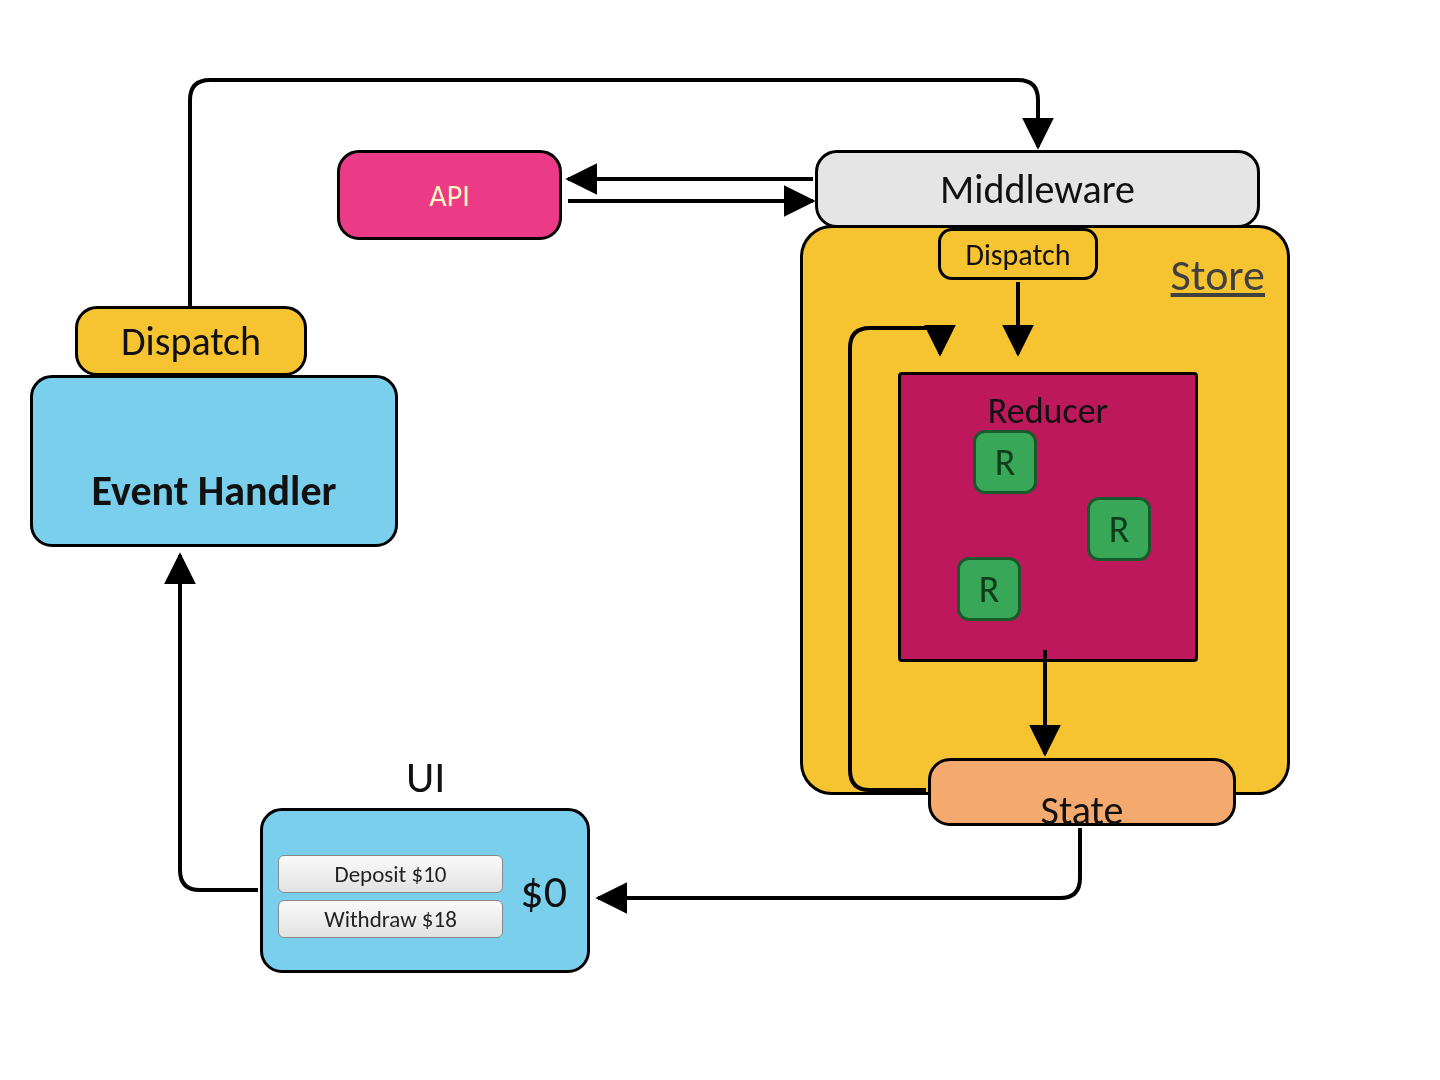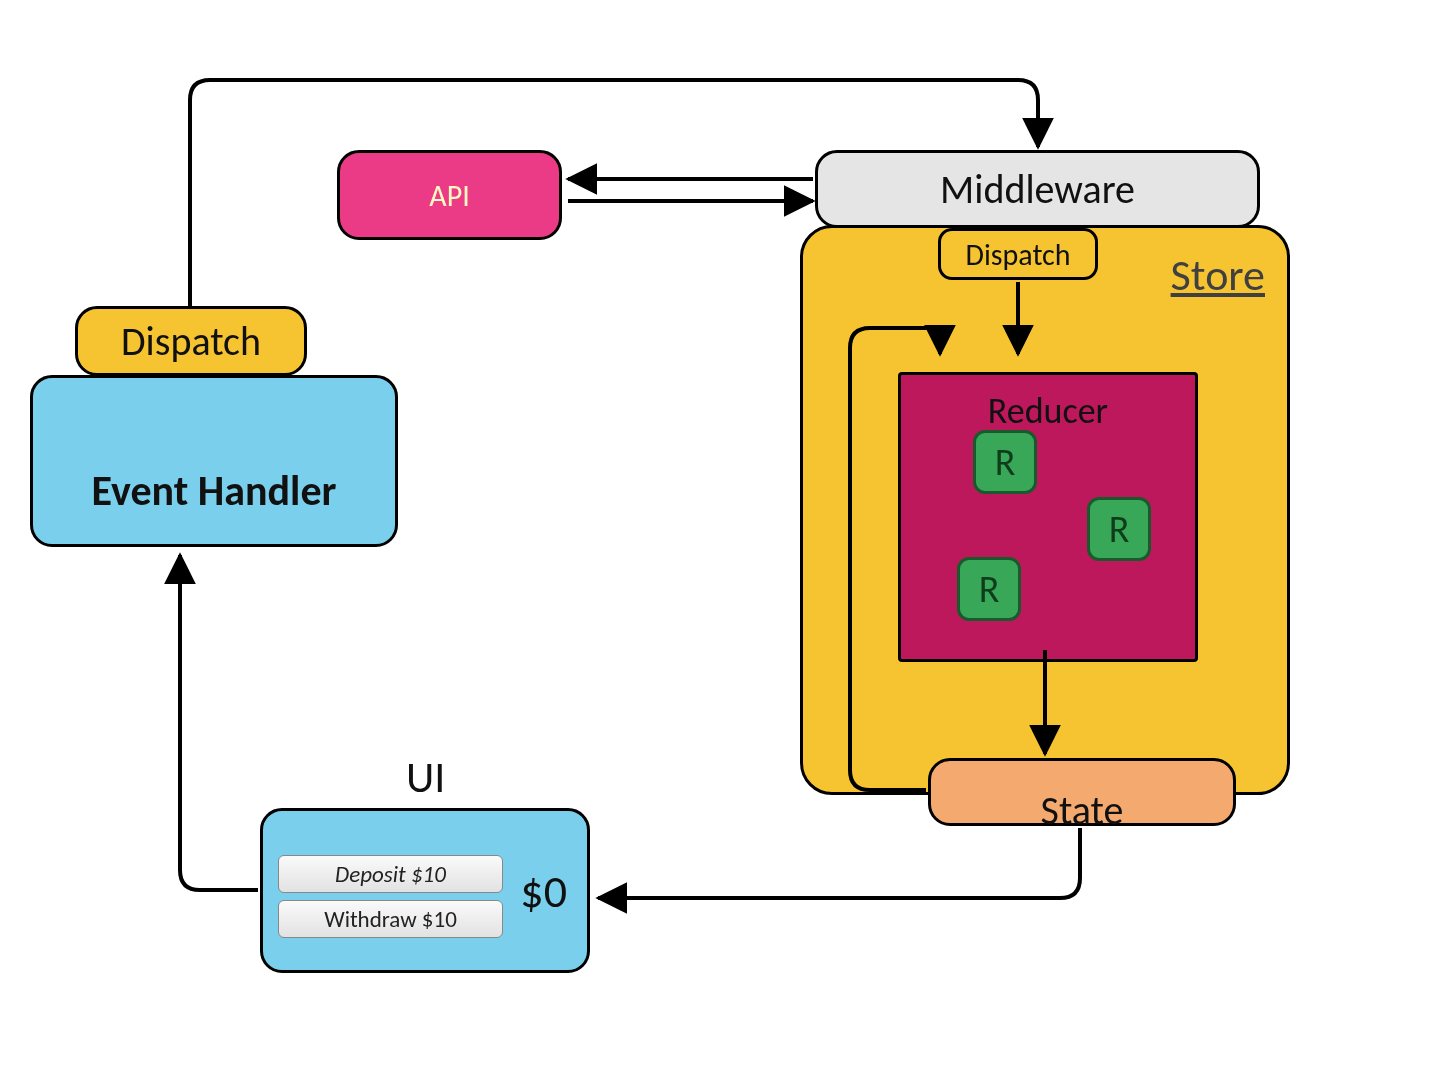--- a/index.html
+++ b/index.html
@@ -100,25 +100,25 @@
 
 <div class="box" style="left:928px; top:758px; width:308px; height:68px; background:#f4a96f;">
   <span class="label" style="font-size:40px; color:#111;margin-top:36px;">State</span>
 </div>
 
 <div class="label" style="position:absolute; left:370px; top:750px; font-size:44px; color:#111;margin-left:36px;">UI</div>
 
 <div class="box" style="left:260px; top:808px; width:330px; height:165px; background:#7ad0ec; align-items:center; justify-content:flex-end; padding-right:20px;">
   <span class="label" style="font-size:46px; color:#111;">$0</span>
 </div>
-<div class="ui-button" style="left:278px; top:855px; width:225px;font-style:italic;">
+<div class="ui-button" style="left:278px; top:855px; width:225px;">
   <span>Deposit $10</span>
 </div>
 <div class="ui-button" style="left:278px; top:900px; width:225px;">
-  <span>Withdraw $10</span>
+  <span>Withdraw $18</span>
 </div>
 
 <svg class="connectors" viewBox="0 0 1440 1080">
   <defs>
     <marker id="arrow" viewBox="0 0 12 12" refX="11" refY="6" markerWidth="8" markerHeight="8" orient="auto-start-reverse">
       <path d="M0,0 L12,6 L0,12 z" fill="#000"></path>
     </marker>
   </defs>
   <g stroke="#000" stroke-width="4" fill="none">
 

